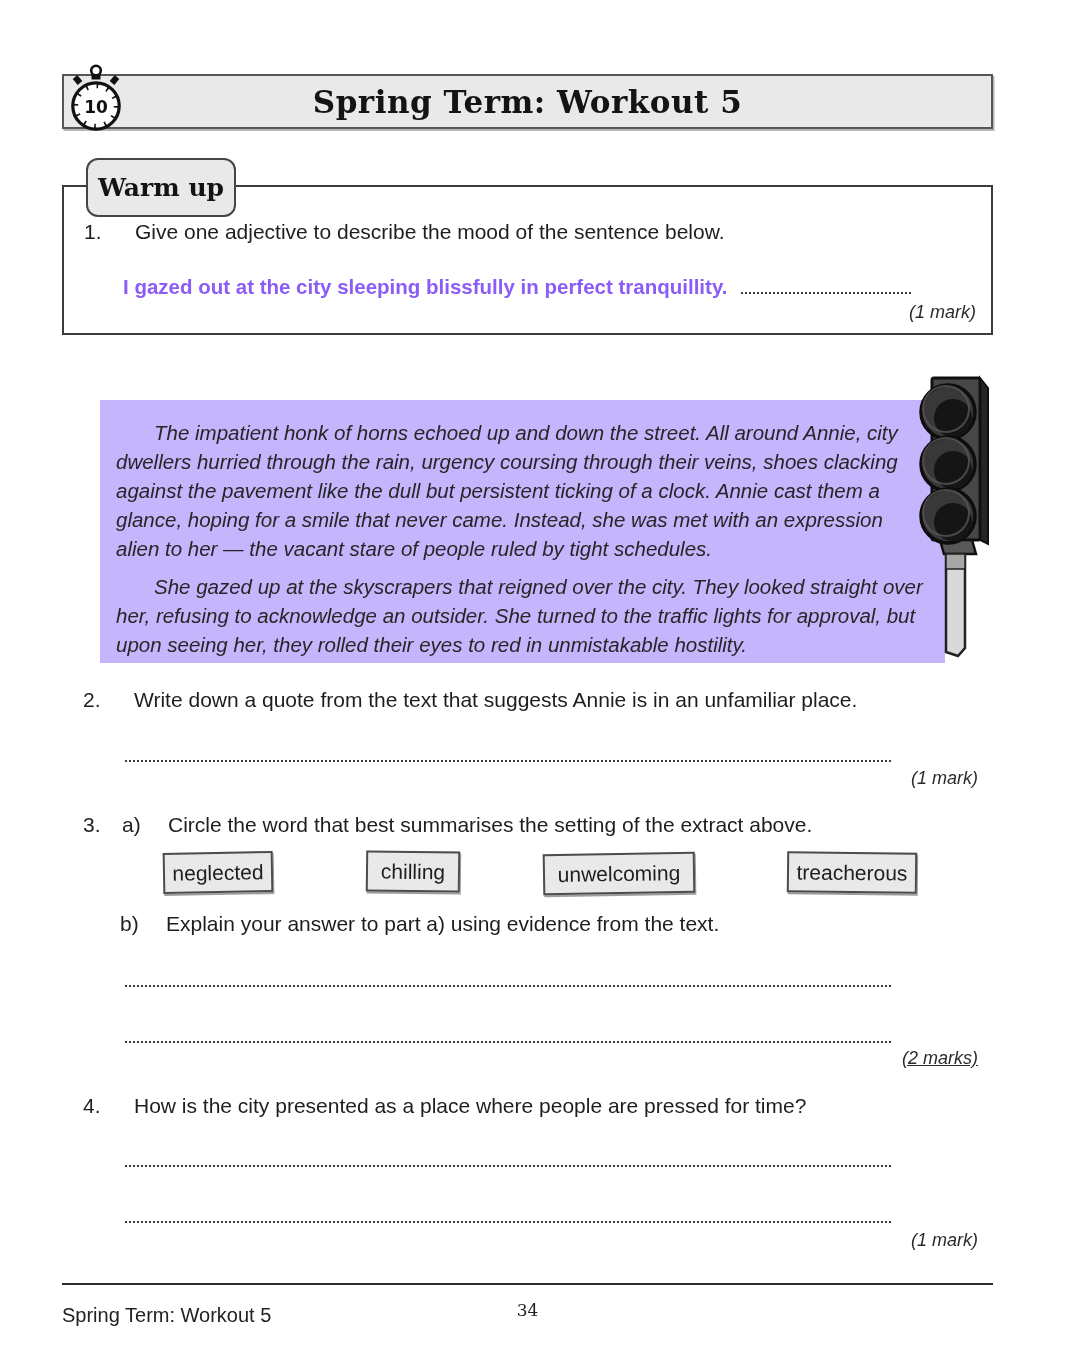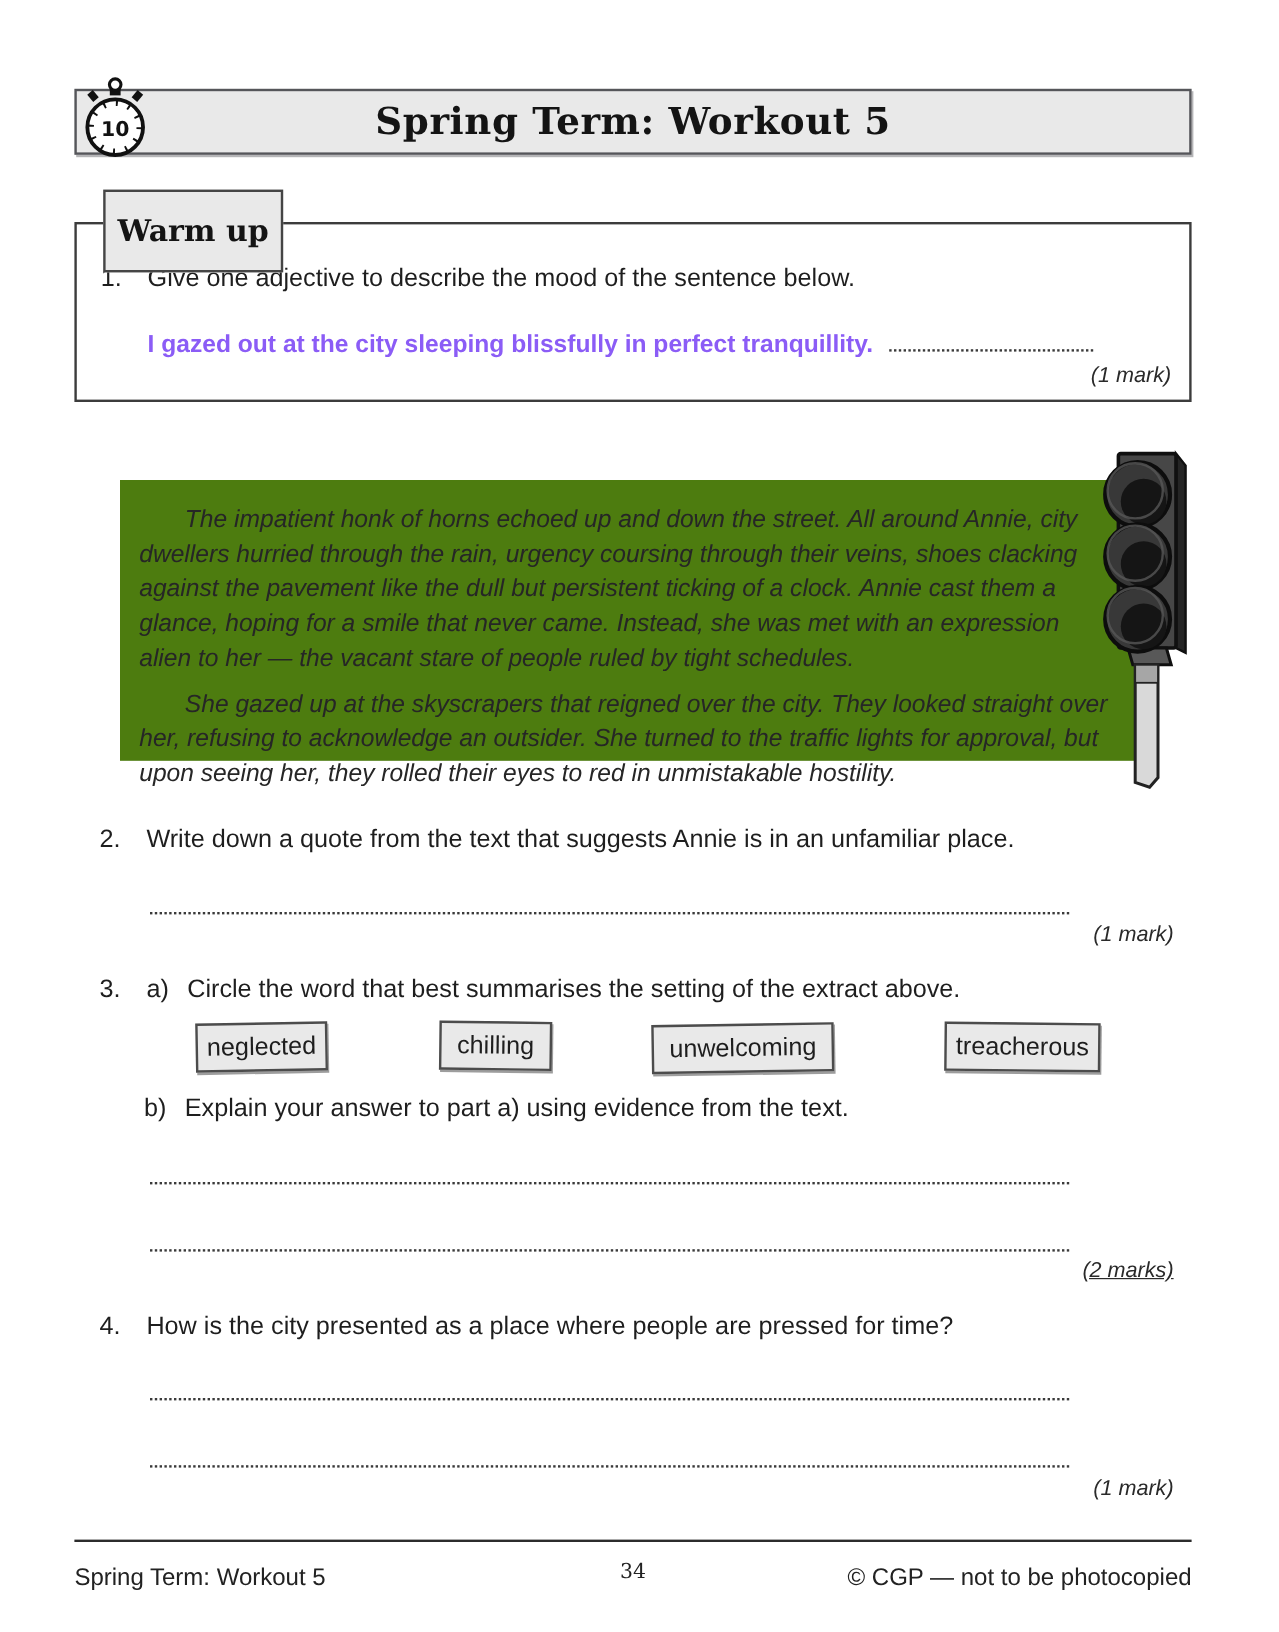--- a/index.html
+++ b/index.html
@@ -24,47 +24,47 @@
   }
   .header-title { font-size: 31px; letter-spacing: .5px; color: #141414; }
   .stopwatch { position: absolute; left: 64px; top: 64px; width: 64px; height: 68px; }
 
   
   .warmup-box {
     position: absolute; left: 62px; top: 185px; width: 931px; height: 150px;
     border: 2px solid #3c3c3c; background: #ffffff;
   }
   .warmup-tab {
-    position: absolute; left: 86px; top: 158px; width: 150px; height: 69px;
-    background: #e9e9e9; border: 2.5px solid #454545; border-radius: 0;
+    position: absolute; left: 86px; top: 158px; width: 150px; height: 59px;
+    background: #e9e9e9; border: 2.5px solid #454545; border-radius: 12px;
     display: flex; align-items: center; justify-content: center;
     font-size: 25px; color: #141414; z-index: 3;
   }
   .q-row { display: flex; align-items: baseline; font-size: 21px; color: #1e1e1e; }
   .q-num { flex: none; width: 39px; }
   .q-part { flex: none; width: 34px; }
-  .q-text { flex: 1; }
+  .q-text { flex: 1; margin-left: 12px; }
   .warmup-q1 { position: absolute; left: 20px; top: 33px; right: 18px; }
   .warmup-sentence-row {
     position: absolute; left: 59px; top: 88px; right: 18px;
     display: flex; align-items: baseline;
   }
   .stimulus { font-weight: bold; font-size: 20.5px; color: #8b5cf6; }
   .short-line {
     flex: none; width: 170px; height: 16px; margin-left: 14px;
     border-bottom: 2.5px dotted #3a3a3a;
   }
   .marks { font-style: italic; font-size: 18px; color: #2a2a2a; }
   .warmup-marks { position: absolute; right: 15px; bottom: 10px; }
 
   
   .section-heading { position: absolute; left: 83px; top: 356px; font-size: 25px; color: #141414; }
   .passage-box {
-    position: absolute; left: 100px; top: 400px; width: 845px; height: 234px;
-    background: #4d7c0f; padding: 18px 16px 0 16px;
+    position: absolute; left: 100px; top: 400px; width: 845px; height: 263px;
+    background: #c4b5fd; padding: 18px 16px 0 16px;
   }
   .passage-box p {
     font-style: italic; font-size: 20.5px; line-height: 29px;
     color: #262626; text-indent: 38px;
   }
   .passage-box p + p { margin-top: 9px; }
   .traffic-light { position: absolute; left: 906px; top: 372px; width: 96px; height: 290px; z-index: 2; }
 
   .q2-row { position: absolute; left: 83px; top: 688px; width: 845px; }
   .answer-line {
@@ -203,16 +203,15 @@
     <span class="q-text">How is the city presented as a place where people are pressed for time?</span>
   </div>
   <div class="answer-line line-q4a"></div>
   <div class="answer-line line-q4b"></div>
   <span class="marks marks-q4">(1 mark)</span>
 
   <div class="footer-divider"></div>
   <div class="footer-row">
     <span class="footer-left">Spring Term: Workout 5</span>
     <span class="footer-center">34</span>
-    <span class="footer-right">© CGP — not to be photocopied</span>
   </div>
 
 </div>
 
 </body></html>

